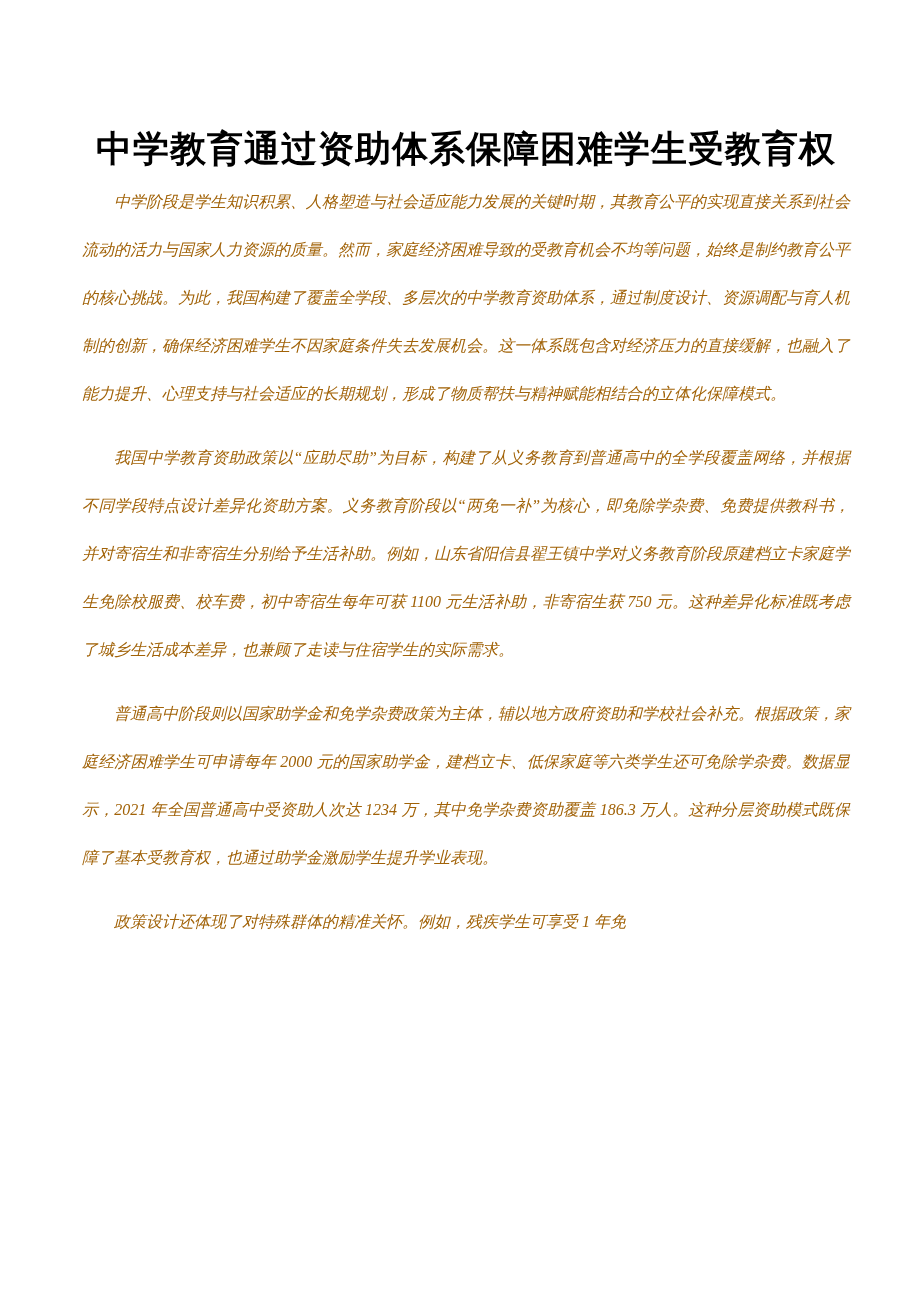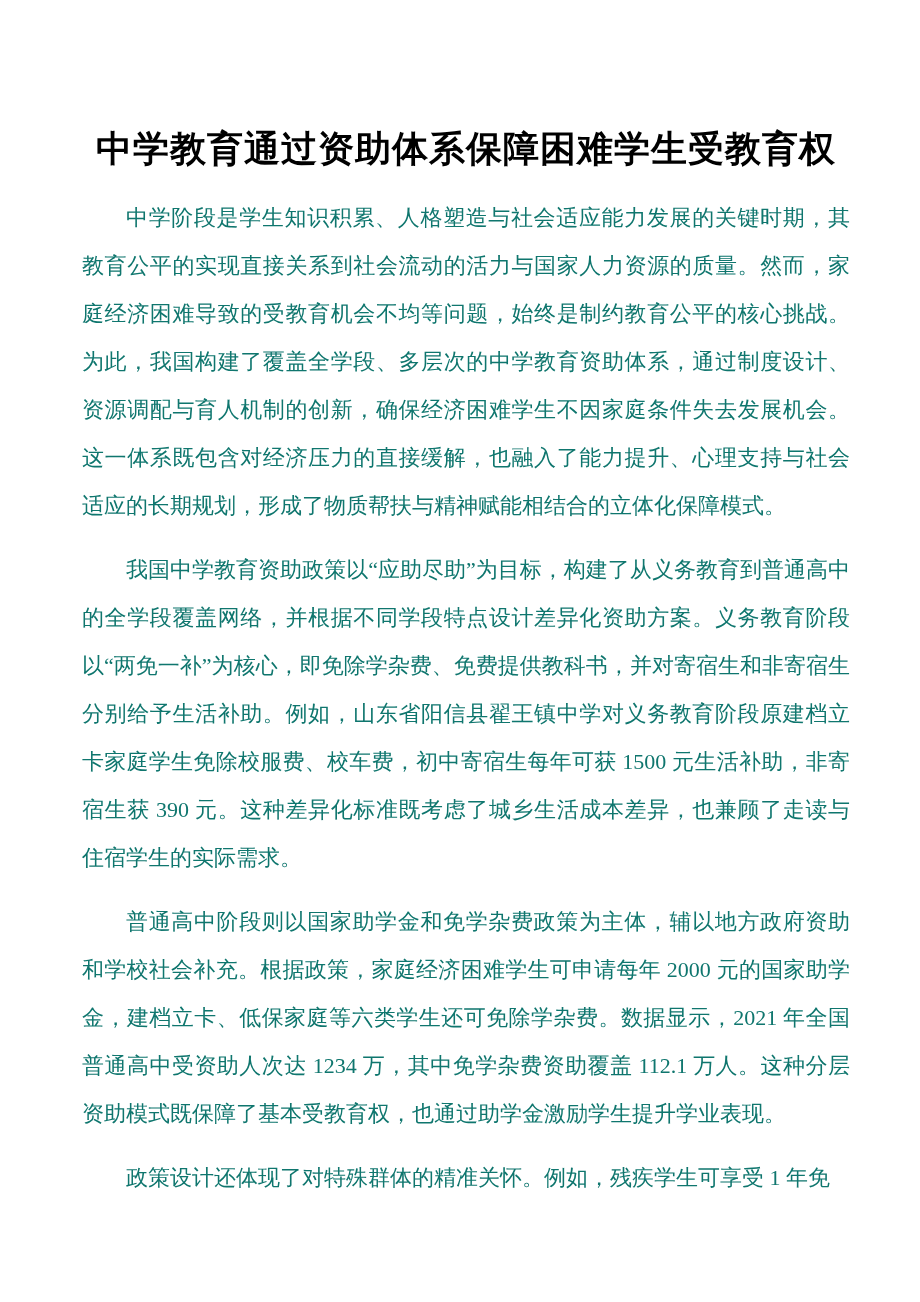--- a/index.html
+++ b/index.html
@@ -20,37 +20,38 @@
     padding: 0 70px 0 82px;
   }
   .doc-title {
     font-family: "Liberation Sans", sans-serif;
     font-weight: bold;
     font-size: 36px;
     line-height: 46px;
     letter-spacing: 1px;
     text-align: center;
     color: #000000;
-    margin: 126px 0 22px 0;
+    margin: 126px 0 6px 0;
   }
   .doc-paragraph {
     font-family: "Liberation Serif", serif;
-    font-size: 22px;
+    font-size: 16px;
     line-height: 48px;
     text-align: justify;
     text-indent: 2em;
-    color: #0f766e;
+    color: #a16207;
     margin: 0 0 16px 0;
     word-break: break-all;
+    font-style: italic;
   }
 </style>
 </head>
 <body>
 
 <div class="page">
   <div class="content">
     <h1 class="doc-title">中学教育通过资助体系保障困难学生受教育权</h1>
     <p class="doc-paragraph">中学阶段是学生知识积累、人格塑造与社会适应能力发展的关键时期，其教育公平的实现直接关系到社会流动的活力与国家人力资源的质量。然而，家庭经济困难导致的受教育机会不均等问题，始终是制约教育公平的核心挑战。为此，我国构建了覆盖全学段、多层次的中学教育资助体系，通过制度设计、资源调配与育人机制的创新，确保经济困难学生不因家庭条件失去发展机会。这一体系既包含对经济压力的直接缓解，也融入了能力提升、心理支持与社会适应的长期规划，形成了物质帮扶与精神赋能相结合的立体化保障模式。</p>
-    <p class="doc-paragraph">我国中学教育资助政策以“应助尽助”为目标，构建了从义务教育到普通高中的全学段覆盖网络，并根据不同学段特点设计差异化资助方案。义务教育阶段以“两免一补”为核心，即免除学杂费、免费提供教科书，并对寄宿生和非寄宿生分别给予生活补助。例如，山东省阳信县翟王镇中学对义务教育阶段原建档立卡家庭学生免除校服费、校车费，初中寄宿生每年可获 1500 元生活补助，非寄宿生获 390 元。这种差异化标准既考虑了城乡生活成本差异，也兼顾了走读与住宿学生的实际需求。</p>
-    <p class="doc-paragraph">普通高中阶段则以国家助学金和免学杂费政策为主体，辅以地方政府资助和学校社会补充。根据政策，家庭经济困难学生可申请每年 2000 元的国家助学金，建档立卡、低保家庭等六类学生还可免除学杂费。数据显示，2021 年全国普通高中受资助人次达 1234 万，其中免学杂费资助覆盖 112.1 万人。这种分层资助模式既保障了基本受教育权，也通过助学金激励学生提升学业表现。</p>
+    <p class="doc-paragraph">我国中学教育资助政策以“应助尽助”为目标，构建了从义务教育到普通高中的全学段覆盖网络，并根据不同学段特点设计差异化资助方案。义务教育阶段以“两免一补”为核心，即免除学杂费、免费提供教科书，并对寄宿生和非寄宿生分别给予生活补助。例如，山东省阳信县翟王镇中学对义务教育阶段原建档立卡家庭学生免除校服费、校车费，初中寄宿生每年可获 1100 元生活补助，非寄宿生获 750 元。这种差异化标准既考虑了城乡生活成本差异，也兼顾了走读与住宿学生的实际需求。</p>
+    <p class="doc-paragraph">普通高中阶段则以国家助学金和免学杂费政策为主体，辅以地方政府资助和学校社会补充。根据政策，家庭经济困难学生可申请每年 2000 元的国家助学金，建档立卡、低保家庭等六类学生还可免除学杂费。数据显示，2021 年全国普通高中受资助人次达 1234 万，其中免学杂费资助覆盖 186.3 万人。这种分层资助模式既保障了基本受教育权，也通过助学金激励学生提升学业表现。</p>
     <p class="doc-paragraph">政策设计还体现了对特殊群体的精准关怀。例如，残疾学生可享受 1 年免</p>
   </div>
 </div>
 
 </body></html>

